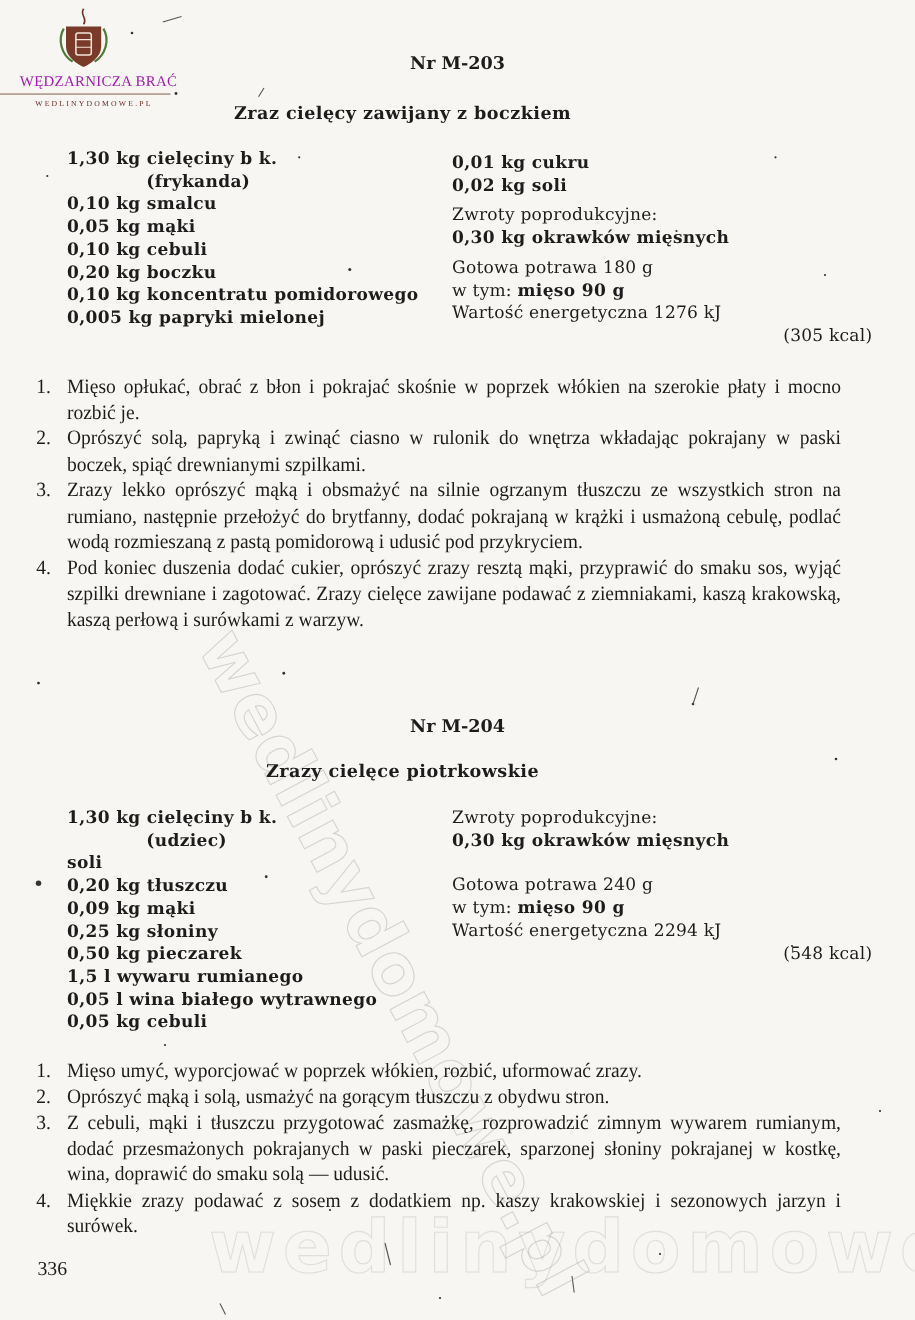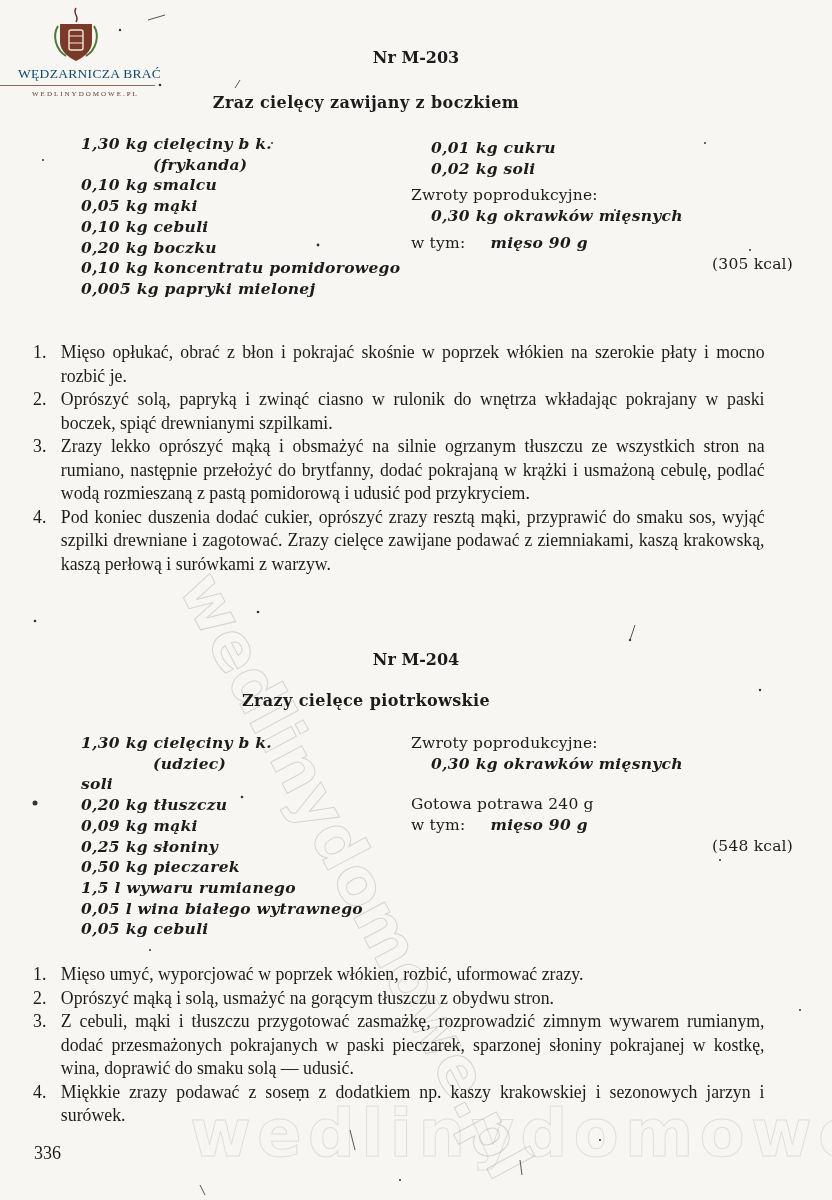--- a/index.html
+++ b/index.html
@@ -4,29 +4,29 @@
 <style>
   html, body { margin: 0; padding: 0; }
   body {
     width: 832px; height: 1200px; overflow: hidden; position: relative;
     background: #f7f6f2; color: #1c1c1c;
     font-family: "DejaVu Serif", serif;
   }
   .noise { position: absolute; inset: 0; pointer-events: none; }
   .logo { position: absolute; left: 0; top: 0; width: 160px; height: 105px; }
   .logo svg { position: absolute; left: 52px; top: 6px; }
-  .logo-name { position: absolute; left: 18px; top: 66px; font-family: "Liberation Serif", serif; font-size: 13.5px; letter-spacing: 0.3px; color: #0c4a6e; white-space: nowrap; }
+  .logo-name { position: absolute; left: 18px; top: 66px; font-family: "Liberation Serif", serif; font-size: 13.5px; letter-spacing: 0.3px; color: #a21caf; white-space: nowrap; }
   .logo-rule { position: absolute; left: 0; top: 85px; width: 155px; height: 1px; background: #8a6a5a; }
   .logo-url { position: absolute; left: 32px; top: 90px; font-family: "Liberation Serif", serif; font-size: 7px; letter-spacing: 2px; color: #6a3326; white-space: nowrap; }
 
   .recipe-nr { position: absolute; left: 0; width: 832px; text-align: center; font-family: "DejaVu Serif", serif; font-weight: bold; font-size: 16px; }
   .recipe-title { position: absolute; left: 0; width: 732px; text-align: center; font-family: "DejaVu Serif", serif; font-weight: bold; font-size: 16px; letter-spacing: 0.4px; }
 
   .col { position: absolute; font-family: "DejaVu Serif", serif; font-size: 15.5px; line-height: 20.7px; }
-  .col .it { font-style: italic; font-weight: bold; letter-spacing: 0.3px; white-space: nowrap; margin-left: 20px; }
+  .col .it { font-weight: bold; letter-spacing: 0.3px; white-space: nowrap; }
   .col .rg { font-weight: normal; white-space: nowrap; letter-spacing: 0.2px;}
   .col .ind { padding-left: 72px; }
   .gap { height: 6px; }
   .gap2 { height: 20px; }
   .right { text-align: right; }
 
   .steps { position: absolute; left: 33px; width: 762px; font-family: "Liberation Serif", serif; font-size: 18.5px; line-height: 23.5px; transform: scaleX(0.96); transform-origin: left; }
   .step { display: flex; }
   .step .num { width: 29px; flex: none; }
   .step .txt { text-align: justify; width: 760px; }
@@ -104,21 +104,23 @@
   <div class="it">0,005 kg papryki mielonej</div>
 </div>
 
 <div class="col" style="left:411px; top:138px; width:382px;">
   <div class="it">0,01 kg cukru</div>
   <div class="it">0,02 kg soli</div>
   <div class="gap"></div>
   <div class="rg">Zwroty poprodukcyjne:</div>
   <div class="it">0,30 kg okrawków mięsnych</div>
   <div class="gap"></div>
+  <div class="rg">Gotowa potrawa 180 g</div>
   <div class="rg"><span>w tym: </span><span class="it">mięso 90 g</span></div>
+  <div class="rg">Wartość energetyczna 1276 kJ</div>
   <div class="rg right">(305 kcal)</div>
 </div>
 
 <div class="steps" style="top:341px;">
   <div class="step">
       <span class="num">1.</span>
       <span class="txt">Mięso opłukać, obrać z błon i pokrajać skośnie w poprzek włókien na szerokie płaty i mocno rozbić je.</span>
     </div>
   <div class="step">
       <span class="num">2.</span>
@@ -149,20 +151,21 @@
   <div class="it">0,05 l wina białego wytrawnego</div>
   <div class="it">0,05 kg cebuli</div>
 </div>
 
 <div class="col" style="left:411px; top:733px; width:382px;">
   <div class="rg">Zwroty poprodukcyjne:</div>
   <div class="it">0,30 kg okrawków mięsnych</div>
   <div class="gap2"></div>
   <div class="rg">Gotowa potrawa 240 g</div>
   <div class="rg"><span>w tym: </span><span class="it">mięso 90 g</span></div>
+  <div class="rg">Wartość energetyczna 2294 kJ</div>
   <div class="rg right">(548 kcal)</div>
 </div>
 
 <div class="steps" style="top:963px;">
   <div class="step">
       <span class="num">1.</span>
       <span class="txt">Mięso umyć, wyporcjować w poprzek włókien, rozbić, uformować zrazy.</span>
     </div>
   <div class="step">
       <span class="num">2.</span>

